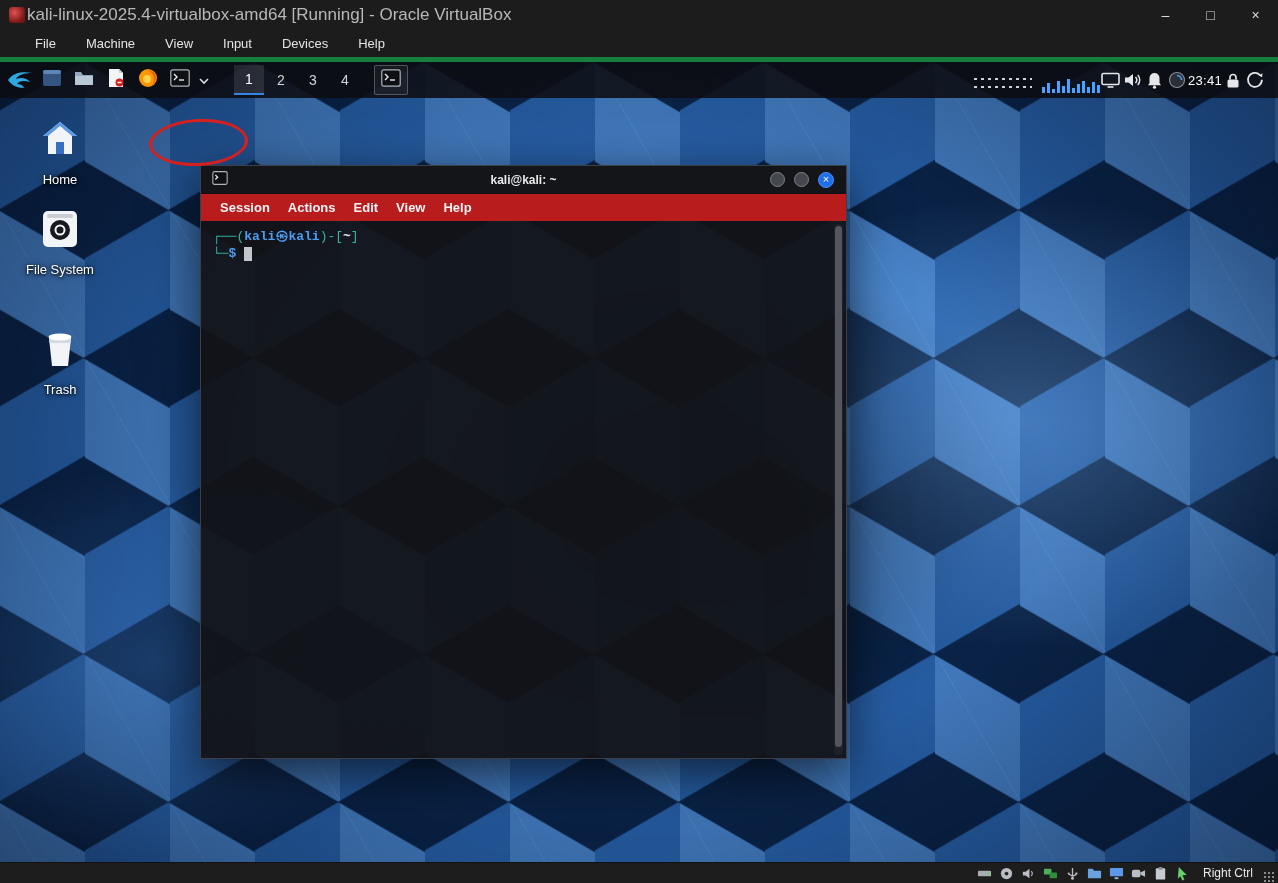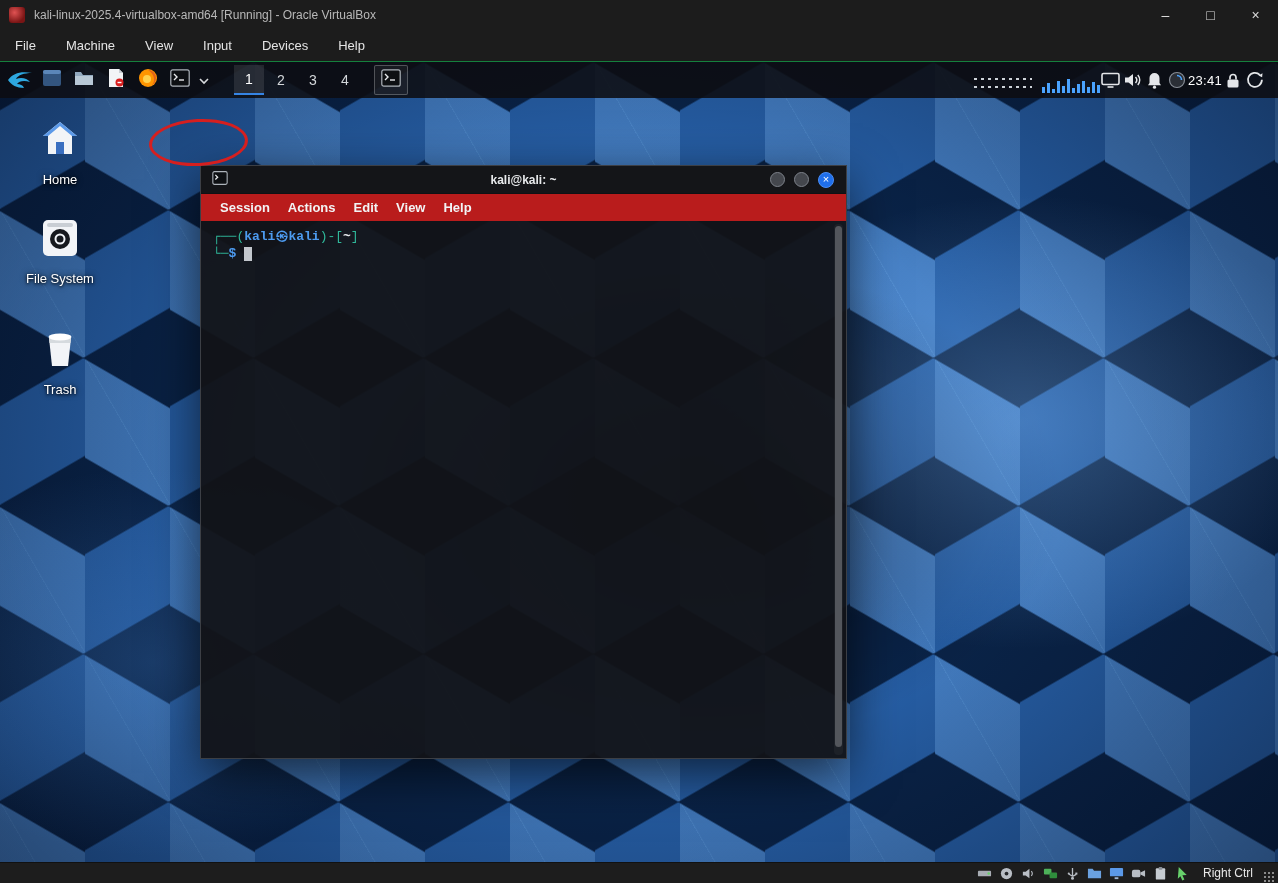--- a/index.html
+++ b/index.html
@@ -3,27 +3,27 @@
 <meta charset="utf-8">
 <style>
   * { margin:0; padding:0; box-sizing:border-box; }
   html,body { width:1278px; height:883px; overflow:hidden; background:#151515;
               font-family:"Liberation Sans", sans-serif; }
 
   
   .vbox-titlebar { height:30px; background:#1c1c1c; display:flex; align-items:center; color:#bdbdbd; }
   .vbox-app-icon { width:16px; height:16px; margin-left:9px; border-radius:3px;
                    background:radial-gradient(circle at 35% 35%, #e05252, #7a1515 70%); }
-  .vbox-title-text { margin-left:9px; font-size:12px; color:#b8b8b8; }
+  .vbox-title-text { margin-left:2px; font-size:17px; color:#b8b8b8; }
   .vbox-controls { margin-left:auto; display:flex; height:100%; }
   .vbox-btn { width:45px; height:100%; display:flex; align-items:center; justify-content:center;
               color:#d9d9d9; font-size:14px; cursor:default; }
 
-  .vbox-menubar { height:32px; background:#1c1c1c; display:flex; align-items:center; padding-left:0;
-                  border-bottom:1px solid #15803d; }
+  .vbox-menubar { height:32px; background:#1c1c1c; display:flex; align-items:center; padding-left:20px;
+                  border-bottom:5px solid #15803d; }
   .vbox-menu-item { padding:0 15px; height:100%; display:flex; align-items:center;
                     color:#e4e4e4; font-size:13px; }
 
   
   .vm-screen { position:relative; width:1278px; height:800px; overflow:hidden; }
 
   .wallpaper { position:absolute; inset:0; background-color:#2760a8;
     background-image:
       linear-gradient(30deg, #0a2449 12%, transparent 12.5%, transparent 87%, #0a2449 87.5%, #0a2449),
       linear-gradient(150deg, #0a2449 12%, transparent 12.5%, transparent 87%, #0a2449 87.5%, #0a2449),
@@ -60,21 +60,21 @@
   .cpu-bars { display:flex; align-items:flex-end; gap:2px; height:22px; }
   .cpu-bars i { width:3px; background:#4aa3ff; display:block; }
   .clock { font-size:13px; color:#ffffff; letter-spacing:0.3px; }
   .tray-icon { width:22px; height:22px; display:grid; place-items:center; }
 
   
   .desk-item { position:absolute; width:104px; text-align:center; z-index:5; }
   .desk-item .ic { height:42px; display:grid; place-items:center; }
   .desk-label { margin-top:12px; font-size:13px; color:#ffffff; text-shadow:0 1px 3px #000, 0 0 6px rgba(0,0,0,0.8); }
   #desk-home { left:8px; top:56px; }
-  #desk-fs   { left:8px; top:155px; }
+  #desk-fs   { left:8px; top:146px; }
   #desk-trash{ left:8px; top:266px; }
 
   
   .terminal { position:absolute; left:200px; top:103px; width:647px; height:594px; z-index:10;
               display:flex; flex-direction:column; border:1px solid #3c3f45;
               box-shadow:0 14px 46px rgba(0,0,0,0.65); background:rgba(18,19,23,0.95); }
   .term-titlebar { height:28px; background:#141518; display:flex; align-items:center; position:relative;
                    border-bottom:1px solid #101114; }
   .term-title { position:absolute; left:0; right:0; text-align:center; font-size:12px; font-weight:bold;
                 color:#e8eaec; pointer-events:none; }

